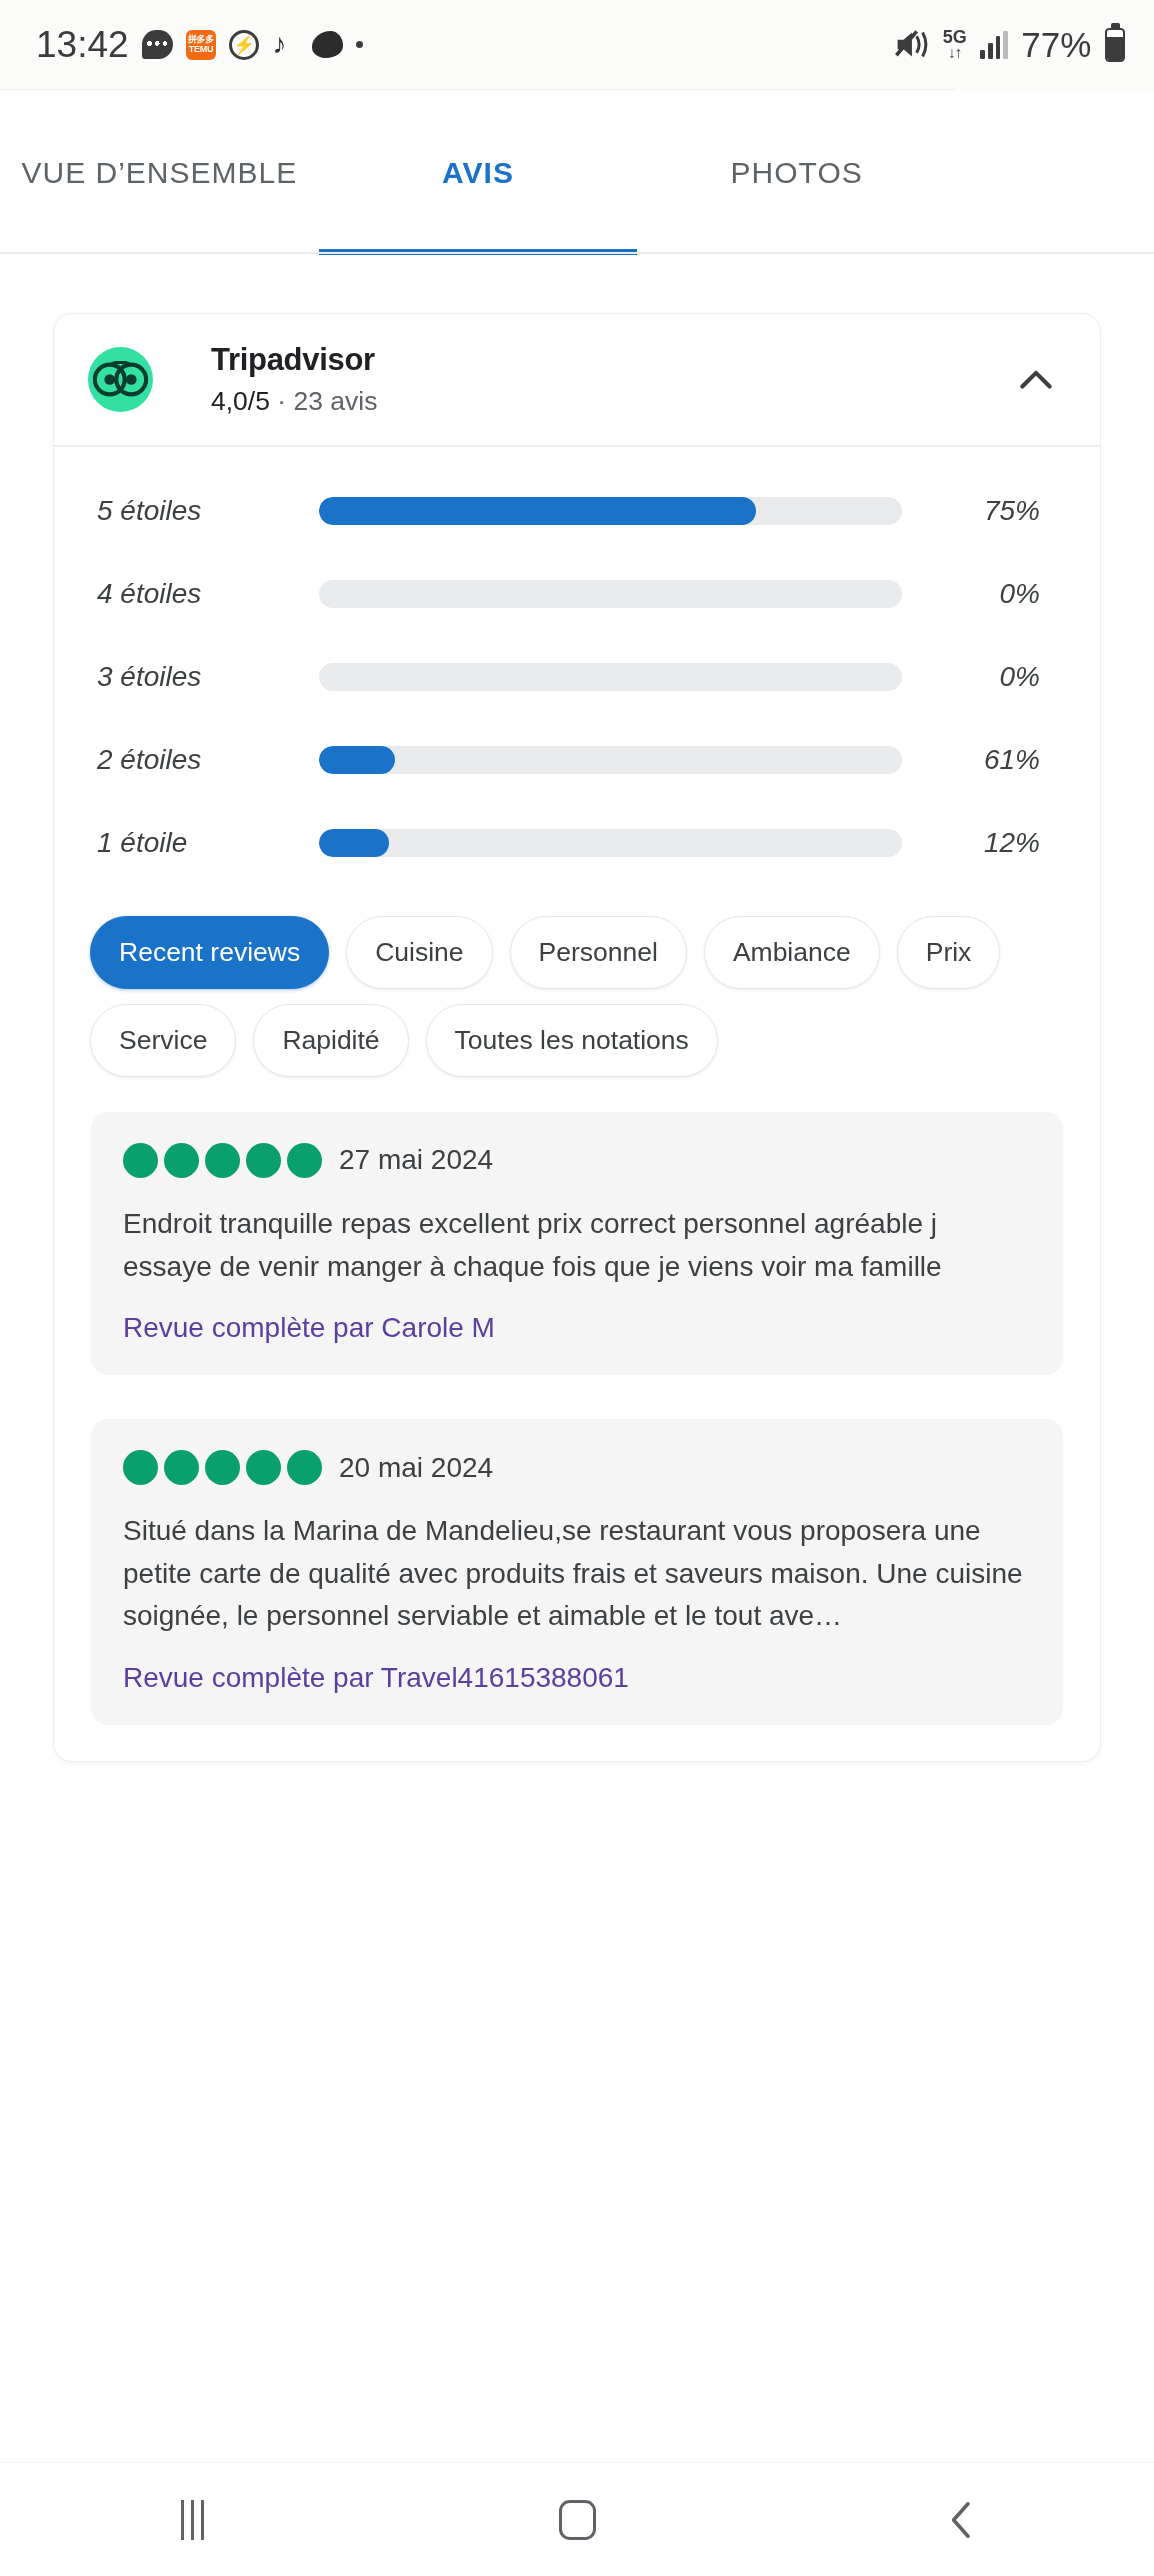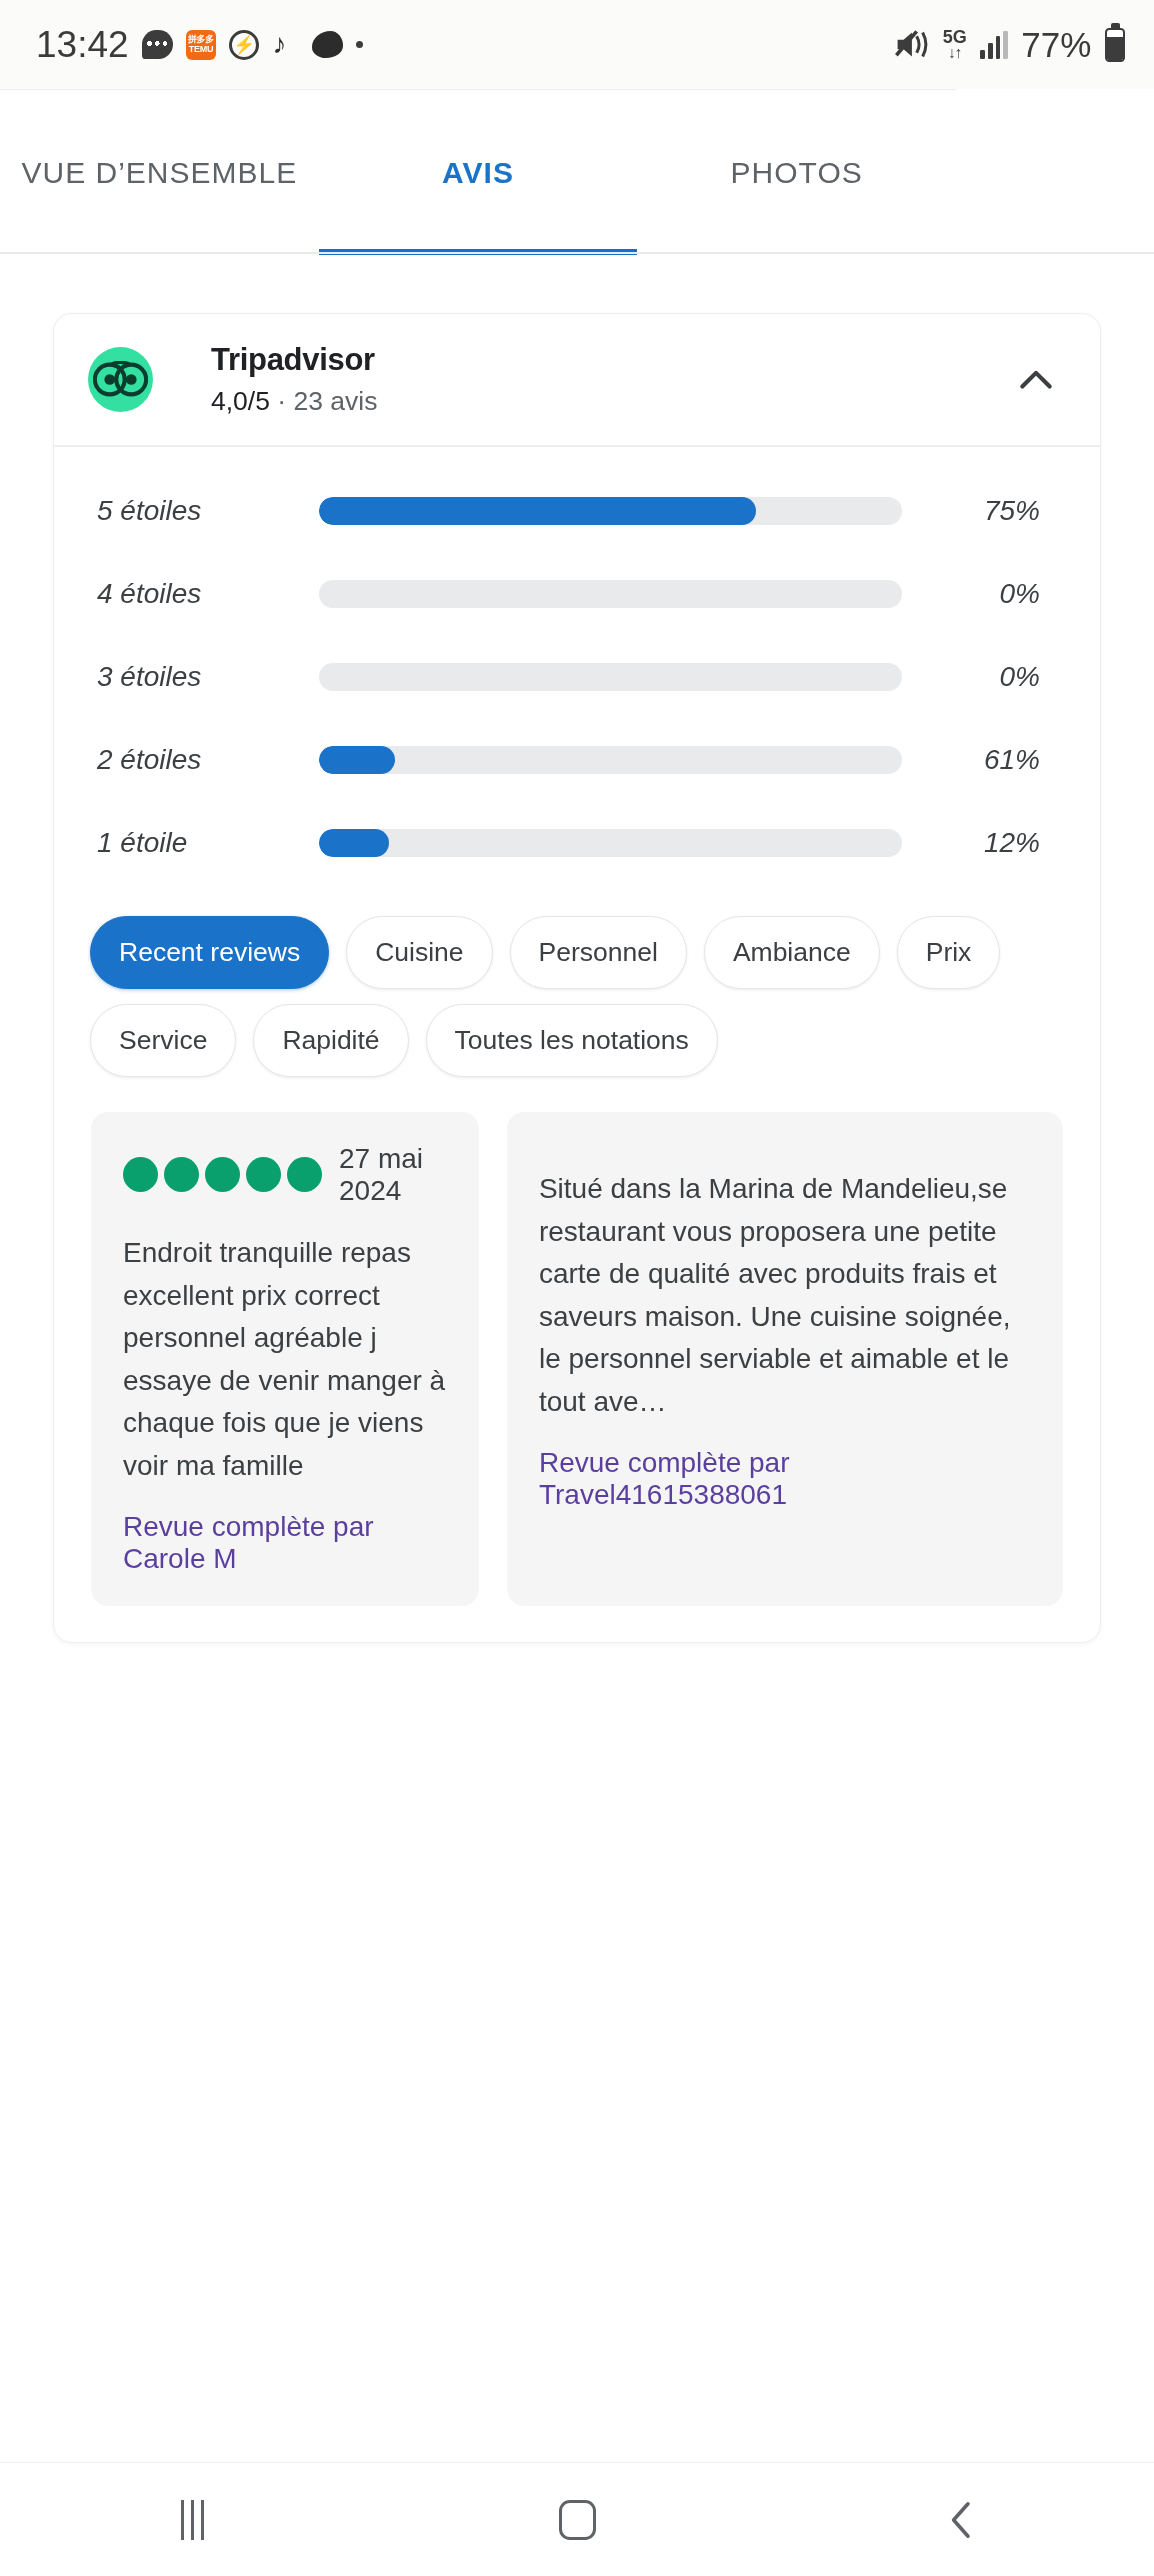--- a/index.html
+++ b/index.html
@@ -133,21 +133,21 @@
   .chip {
     height: 73px; padding: 0 28px; border-radius: 37px;
     display: flex; align-items: center; justify-content: center;
     font-size: 26.5px; color: #3c4043; background: #ffffff;
     border: 1.2px solid #e3e5e8; box-shadow: 0 1.2px 3px rgba(0,0,0,0.07);
     white-space: nowrap;
   }
   .chip.sel { background: #1a73c8; color: #ffffff; border-color: #1a73c8; box-shadow: 0 1.2px 3.6px rgba(26,115,200,0.35); }
 
   
-  .reviews { padding: 20.4px 37px 0 37px; display: flex; gap: 28px; }
+  .reviews { padding: 20.4px 37px 0 37px; display: flex; flex-direction: column; gap: 44px; }
   .rev-card { background: #f5f5f5; border-radius: 17px; padding: 31px 32px 31px 32px; }
   .rev-head { display: flex; align-items: center; gap: 0px; }
   .dots { display: flex; gap: 6px; margin-right: 17px; }
   .dot { width: 35px; height: 35px; border-radius: 50%; background: #0aa06e; }
   .rev-date { font-size: 28px; color: #3c4043; }
   .rev-body { margin-top: 25px; font-size: 28px; line-height: 1.52; color: #3c4043; }
   .rev-link { margin-top: 24px; font-size: 28px; color: #5b3f9e; }
 
   
   .navbar {
@@ -327,20 +327,30 @@
                   <i class="dot"></i>
                   <i class="dot"></i>
             </span>
             <span class="rev-date">27 mai 2024</span>
           </div>
           <div class="rev-body">Endroit tranquille repas excellent prix correct personnel agréable j essaye de venir manger à chaque fois que je viens voir ma famille</div>
           <div class="rev-link">Revue complète par Carole M</div>
         </div>
 
         <div class="rev-card">
+          <div class="rev-head">
+            <span class="dots">
+              <i class="dot"></i>
+                  <i class="dot"></i>
+                  <i class="dot"></i>
+                  <i class="dot"></i>
+                  <i class="dot"></i>
+            </span>
+            <span class="rev-date">20 mai 2024</span>
+          </div>
           <div class="rev-body">Situé dans la Marina de Mandelieu,se restaurant vous proposera une petite carte de qualité avec produits frais et saveurs maison. Une cuisine soignée, le personnel serviable et aimable et le tout ave…</div>
           <div class="rev-link">Revue complète par Travel41615388061</div>
         </div>
 
       </div>
 
       <div style="height:36px"></div>
     </div>
 
   </div>

